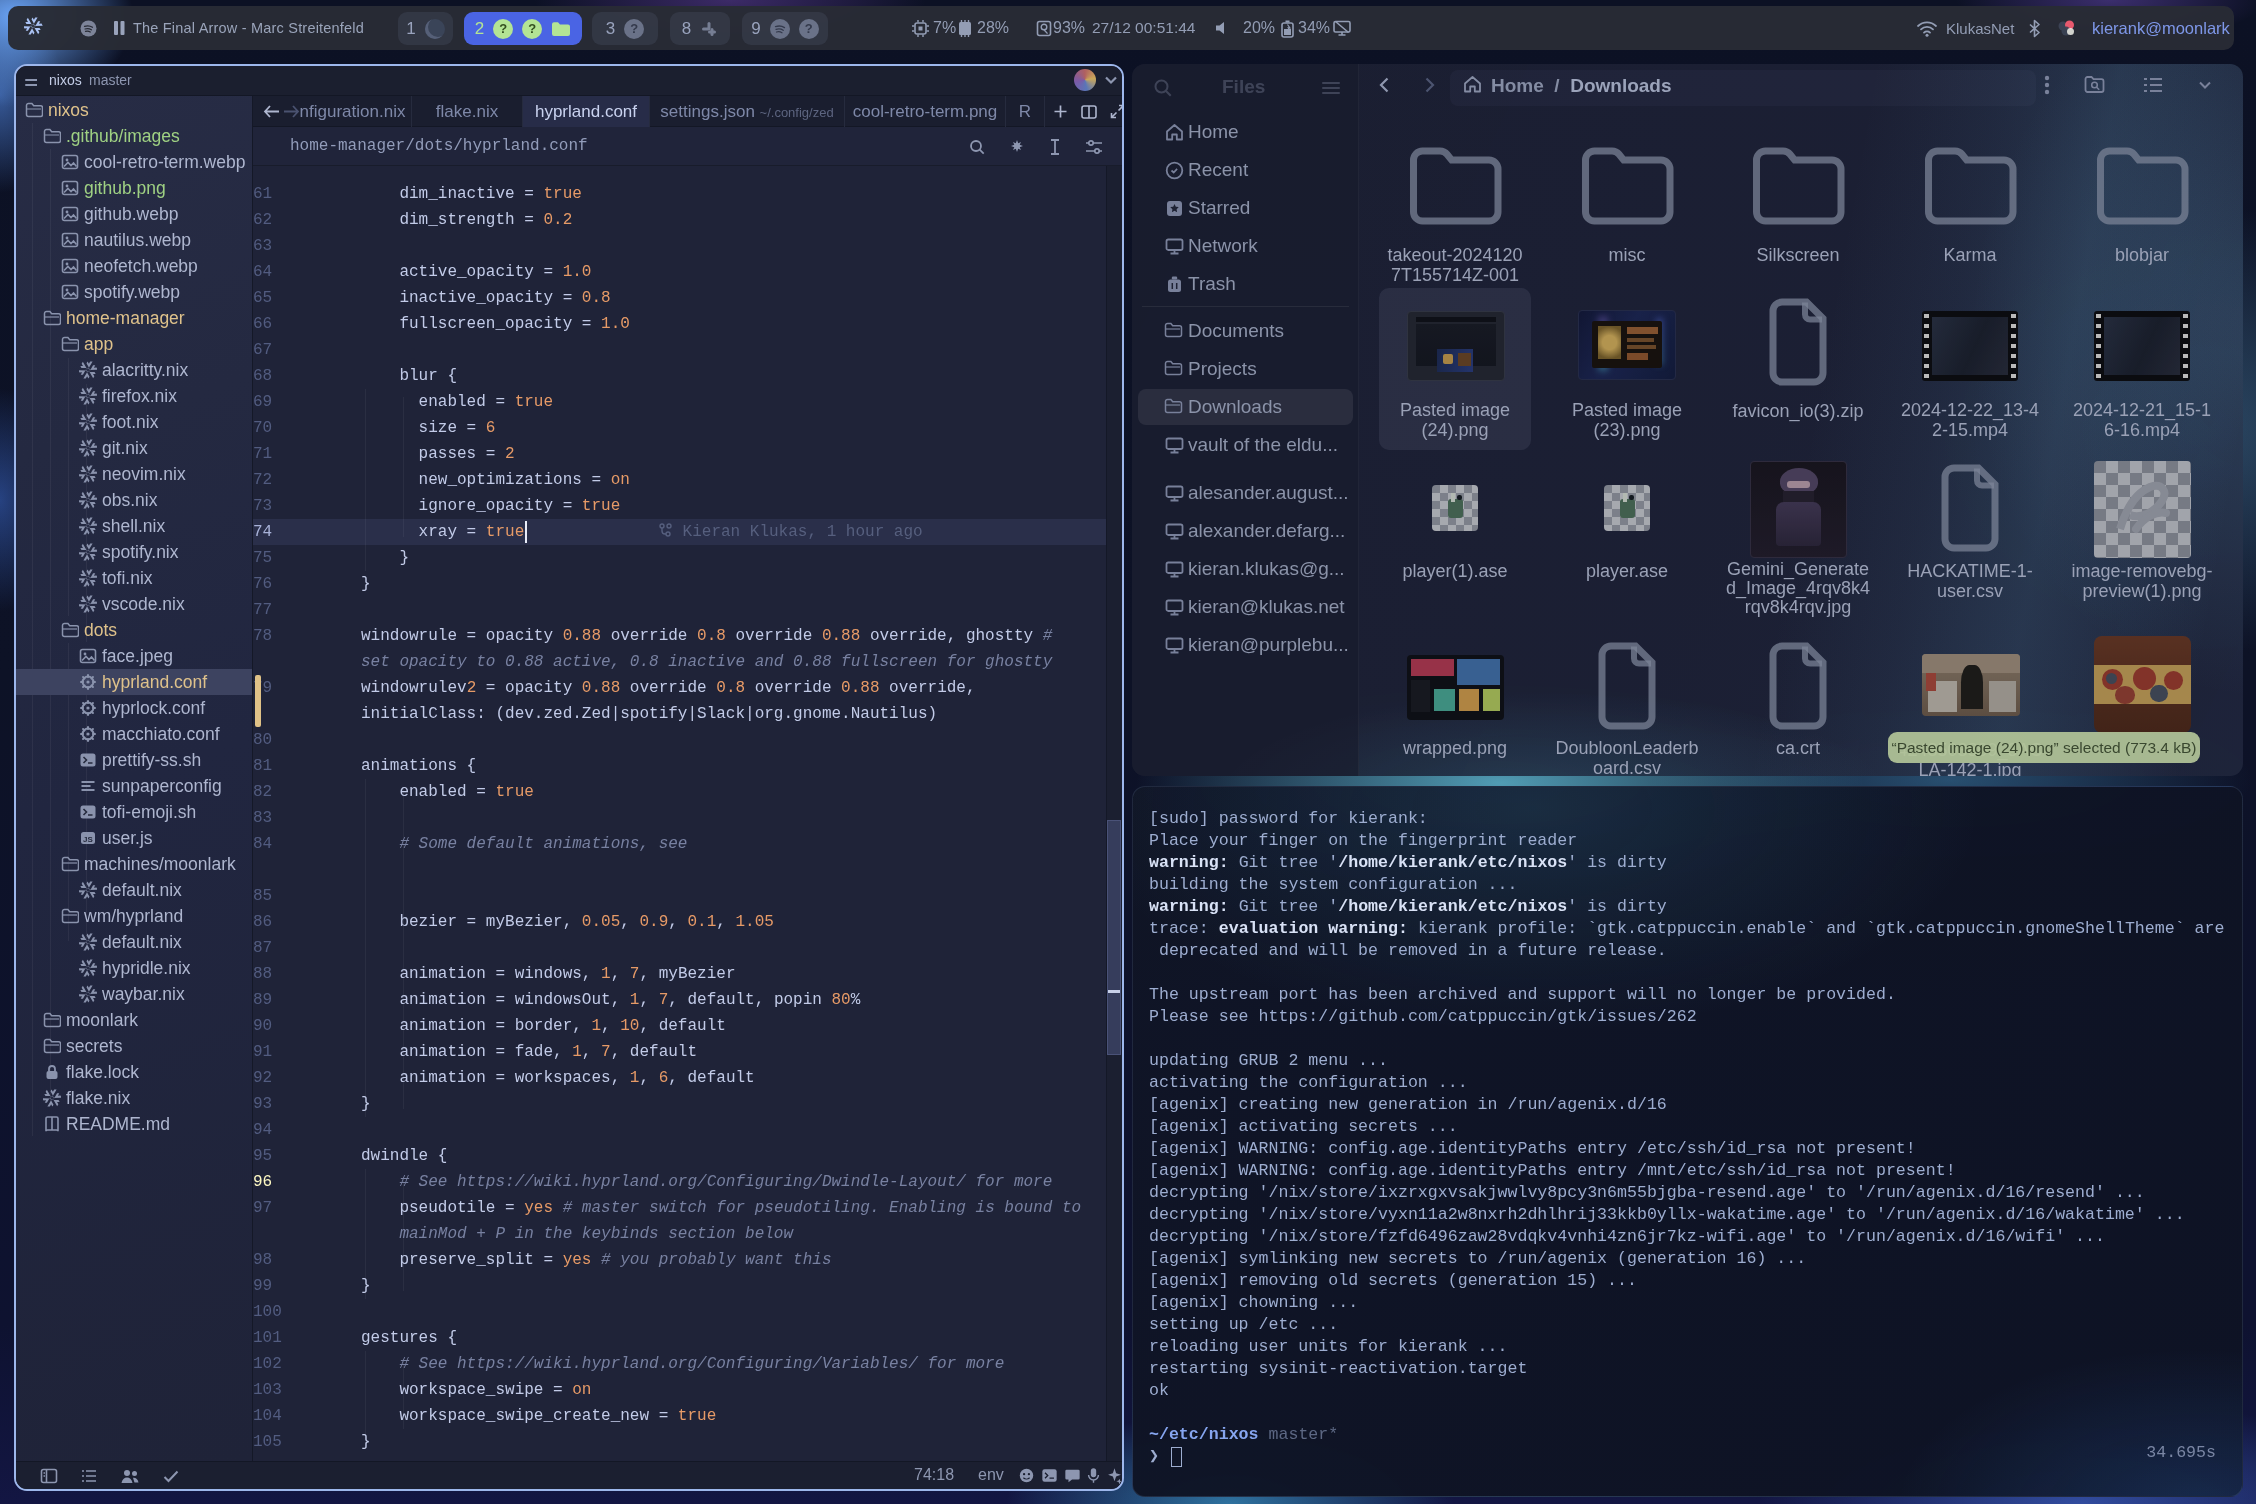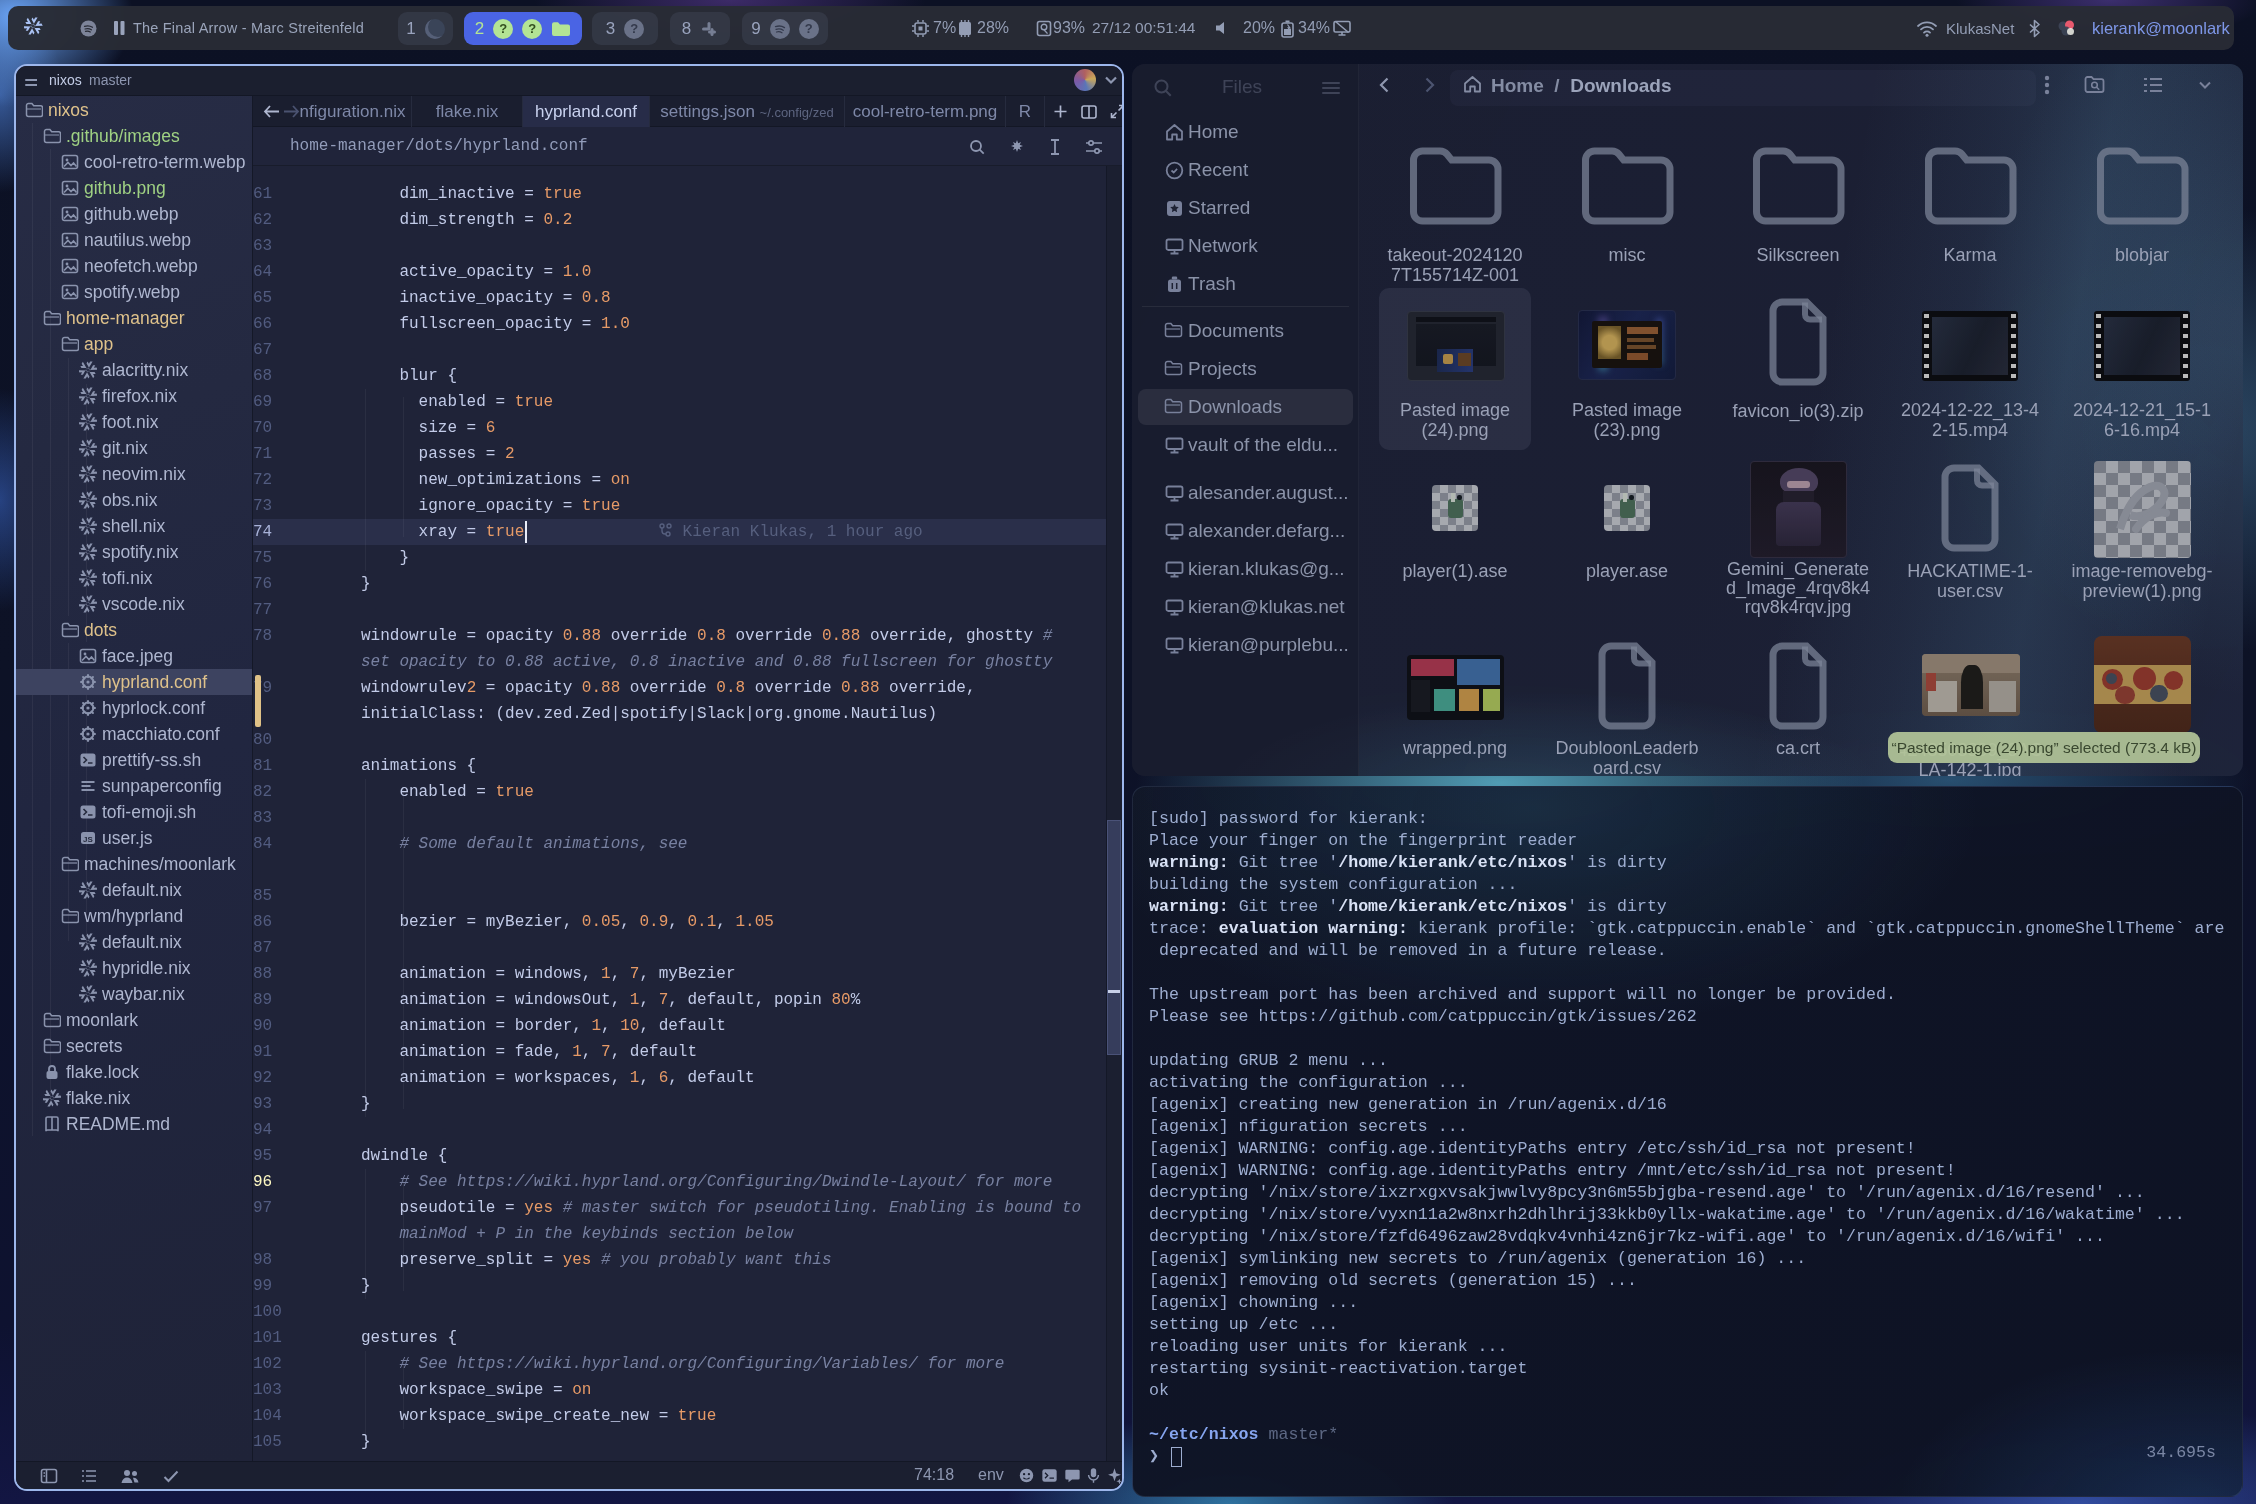--- a/index.html
+++ b/index.html
@@ -876,21 +876,21 @@
 </div>
 </div>
   </div>
 <div id="files">
     <div class="abs" style="left:20px;top:13px">
       <svg width="22" height="22" viewBox="0 0 22 22">
         <circle cx="9.5" cy="9.5" r="6" fill="none" stroke="#79819a" stroke-width="2"></circle>
         <path d="M14 14l4.7 4.7" stroke="#79819a" stroke-width="2"></path>
       </svg>
     </div>
-    <div class="abs" style="left:90px;top:12px;font-size:19px;font-weight:normal;color:#79819a">Files</div>
+    <div class="abs" style="left:90px;top:12px;font-size:19px;font-weight:bold;color:#79819a">Files</div>
     <div class="abs" style="left:188px;top:13px">
       <svg width="22" height="22" viewBox="0 0 22 22">
         <path d="M3 6h16M3 11h16M3 16h16" stroke="#79819a" stroke-width="2" stroke-linecap="round"></path>
       </svg>
     </div>
     <div class="abs" style="left:243px;top:11px">
       <svg width="20" height="20" viewBox="0 0 20 20">
         <path d="M12.5 3.5L6 10l6.5 6.5" stroke="#8f97ae" stroke-width="2.2" fill="none"></path>
       </svg>
     </div>
@@ -1189,21 +1189,21 @@
     <div class="tl" style="top:65px"><span class="tb">warning:</span> Git tree '<span class="tb">/home/kierank/etc/nixos</span>' is dirty</div>
     <div class="tl" style="top:87px">building the system configuration ...</div>
     <div class="tl" style="top:109px"><span class="tb">warning:</span> Git tree '<span class="tb">/home/kierank/etc/nixos</span>' is dirty</div>
     <div class="tl" style="top:131px">trace: <span class="tb">evaluation warning:</span> kierank profile: `gtk.catppuccin.enable` and `gtk.catppuccin.gnomeShellTheme` are</div>
     <div class="tl" style="top:153px"> deprecated and will be removed in a future release.</div>
     <div class="tl" style="top:197px">The upstream port has been archived and support will no longer be provided.</div>
     <div class="tl" style="top:219px">Please see https://github.com/catppuccin/gtk/issues/262</div>
     <div class="tl" style="top:263px">updating GRUB 2 menu ...</div>
     <div class="tl" style="top:285px">activating the configuration ...</div>
     <div class="tl" style="top:307px">[agenix] creating new generation in /run/agenix.d/16</div>
-    <div class="tl" style="top:329px">[agenix] nfiguration secrets ...</div>
+    <div class="tl" style="top:329px">[agenix] activating secrets ...</div>
     <div class="tl" style="top:373px">[agenix] WARNING: config.age.identityPaths entry /mnt/etc/ssh/id_rsa not present!</div>
     <div class="tl" style="top:351px">[agenix] WARNING: config.age.identityPaths entry /etc/ssh/id_rsa not present!</div>
     <div class="tl" style="top:395px">decrypting '/nix/store/ixzrxgxvsakjwwlvy8pcy3n6m55bjgba-resend.age' to '/run/agenix.d/16/resend' ...</div>
     <div class="tl" style="top:417px">decrypting '/nix/store/vyxn11a2w8nxrh2dhlhrij33kkb0yllx-wakatime.age' to '/run/agenix.d/16/wakatime' ...</div>
     <div class="tl" style="top:439px">decrypting '/nix/store/fzfd6496zaw28vdqkv4vnhi4zn6jr7kz-wifi.age' to '/run/agenix.d/16/wifi' ...</div>
     <div class="tl" style="top:461px">[agenix] symlinking new secrets to /run/agenix (generation 16) ...</div>
     <div class="tl" style="top:483px">[agenix] removing old secrets (generation 15) ...</div>
     <div class="tl" style="top:505px">[agenix] chowning ...</div>
     <div class="tl" style="top:527px">setting up /etc ...</div>
     <div class="tl" style="top:549px">reloading user units for kierank ...</div>

